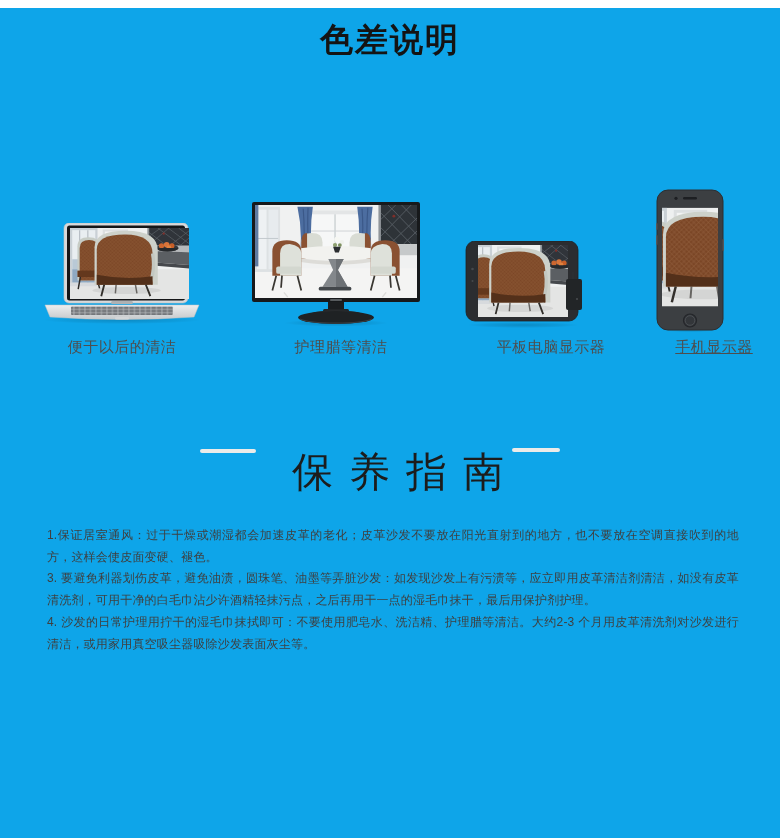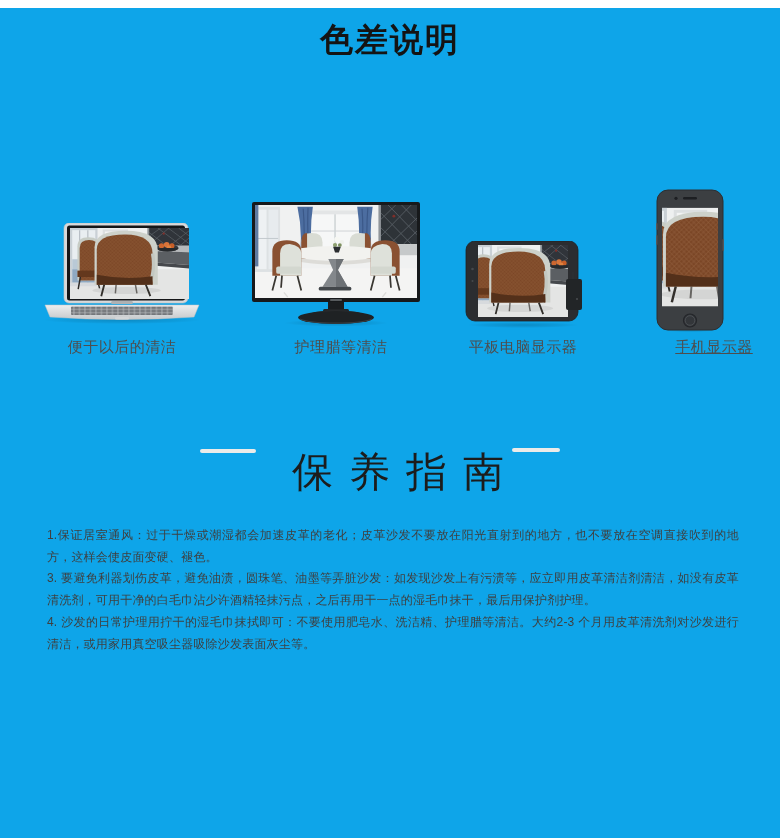--- a/index.html
+++ b/index.html
@@ -213,21 +213,21 @@
     <rect x="66.5" y="50" width="1.5" height="12" rx="0.7" fill="#54575a"></rect>
     <svg x="6" y="17" width="56" height="104" viewBox="32 -2 57 106" preserveAspectRatio="xMidYMid slice">
       <use href="#scene-close"></use>
     </svg>
     <circle cx="34" cy="131.5" r="6.5" fill="#33363a" stroke="#24262a" stroke-width="1.2"></circle>
     <circle cx="34" cy="131.5" r="4.8" fill="none" stroke="#515458" stroke-width="0.8"></circle>
   </svg>
 
   <div class="device-label" style="left:122px;">便于以后的清洁</div>
   <div class="device-label" style="left:341px;">护理腊等清洁</div>
-  <div class="device-label" style="left:523px;">平板电脑显示器</div>
+  <div class="device-label" style="left:551px;">平板电脑显示器</div>
   <div class="device-label" style="left:714px;text-decoration:underline;">手机显示器</div>
 
   <div class="smudge s-left"></div>
   <div class="smudge s-right"></div>
   <div class="care-title">保养指南</div>
 
   <div class="care-text">
     <p>1.保证居室通风：过于干燥或潮湿都会加速皮革的老化；皮革沙发不要放在阳光直射到的地方，也不要放在空调直接吹到的地方，这样会使皮面变硬、褪色。</p>
     <p>3.  要避免利器划伤皮革，避免油渍，圆珠笔、油墨等弄脏沙发：如发现沙发上有污渍等，应立即用皮革清洁剂清洁，如没有皮革清洗剂，可用干净的白毛巾沾少许酒精轻抹污点，之后再用干一点的湿毛巾抹干，最后用保护剂护理。</p>
     <p>4. 沙发的日常护理用拧干的湿毛巾抹拭即可：不要使用肥皂水、洗洁精、护理腊等清洁。大约2-3 个月用皮革清洗剂对沙发进行清洁，或用家用真空吸尘器吸除沙发表面灰尘等。</p>

